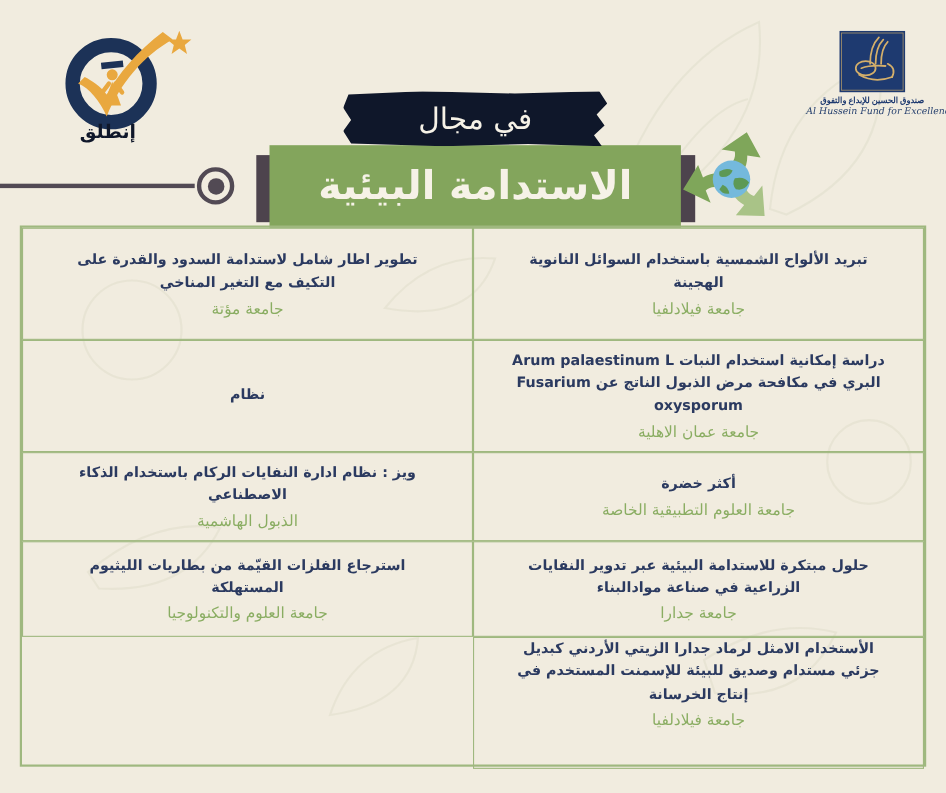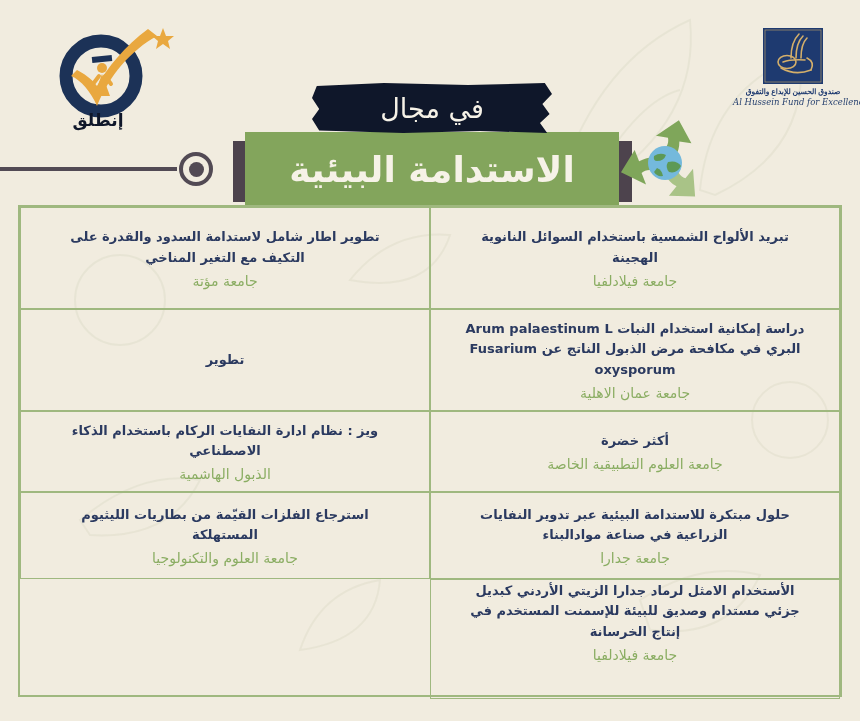--- a/index.html
+++ b/index.html
@@ -136,21 +136,21 @@
   </div>
   <div class="cell">
     <div class="cell-title">تطوير اطار شامل لاستدامة السدود والقدرة على التكيف مع التغير المناخي</div>
     <div class="cell-uni">جامعة مؤتة</div>
   </div>
   <div class="cell">
     <div class="cell-title">دراسة إمكانية استخدام النبات Arum palaestinum L البري في مكافحة مرض الذبول الناتج عن Fusarium oxysporum</div>
     <div class="cell-uni">جامعة عمان الاهلية</div>
   </div>
   <div class="cell">
-    <div class="cell-title">تطوير</div>
+    <div class="cell-title">نظام</div>
   </div>
   <div class="cell">
     <div class="cell-title">أكثر خضرة</div>
     <div class="cell-uni">جامعة العلوم التطبيقية الخاصة</div>
   </div>
   <div class="cell">
     <div class="cell-title">ويز : نظام ادارة النفايات الركام باستخدام الذكاء الاصطناعي</div>
     <div class="cell-uni">الذبول الهاشمية</div>
   </div>
   <div class="cell">

